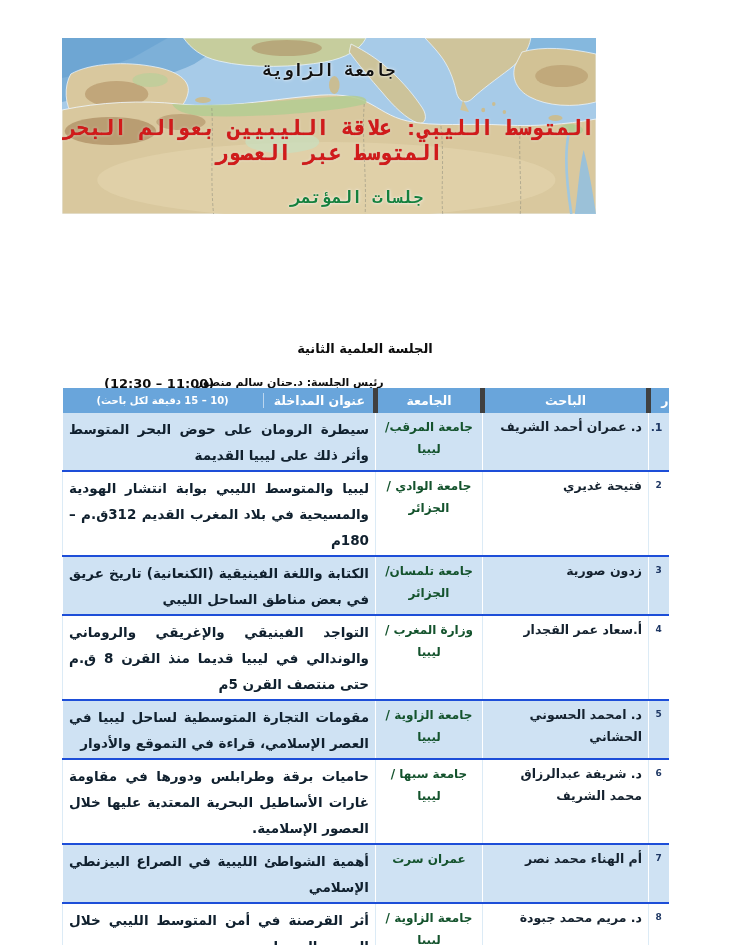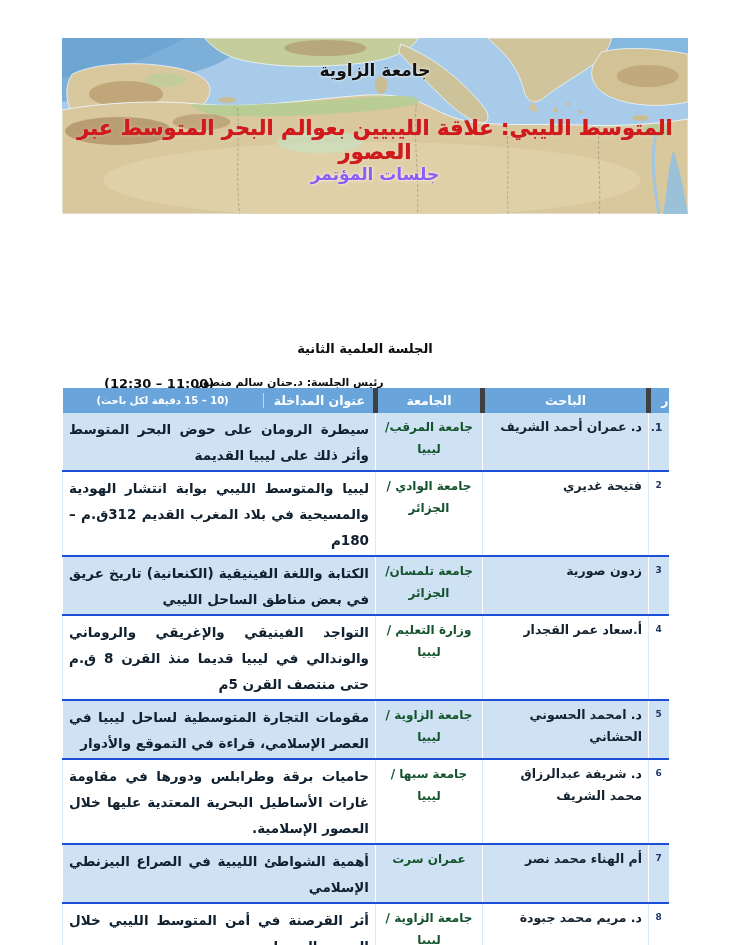--- a/index.html
+++ b/index.html
@@ -1,27 +1,27 @@
 <!DOCTYPE html>
 <html lang="ar"><head>
 <meta charset="utf-8">
 <style>
   html,body{margin:0;padding:0;background:#fff;}
   .page{position:relative;width:730px;height:945px;background:#ffffff;overflow:hidden;
         font-family:"DejaVu Sans", sans-serif;color:#1c2b3a;}
 
   
-  .banner{position:absolute;left:62px;top:38px;width:626px;height:176px;overflow:hidden;}
+  .banner{position:absolute;left:62px;top:38px;width:534px;height:176px;overflow:hidden;font-family:Liberation Mono, monospace;}
   .banner svg{position:absolute;left:0;top:0;width:100%;height:100%;display:block;}
   .b-text{position:absolute;left:0;width:100%;text-align:center;direction:rtl;font-weight:bold;
           text-shadow:0 0 2px rgba(255,255,255,.85),0 0 4px rgba(255,255,255,.6);}
   .b-line1{top:22px;font-size:17px;color:#111;}
   .b-line2{top:50px;font-size:14px;color:#8a241a;letter-spacing:0;}
   .b-line3{top:78px;font-size:21px;color:#d21a1a;text-shadow:0 0 1px #a00f0f,0 0 3px rgba(255,255,255,.7);}
-  .b-line4{top:126px;font-size:17px;color:#8b5cf6;}
+  .b-line4{top:149px;font-size:17px;color:#15803d;margin-left:28px;}
 
   
   .session-head{position:absolute;left:62px;top:341px;width:606px;direction:rtl;}
   .s-title{text-align:center;font-weight:bold;font-size:13px;color:#0d0d0d;}
   .s-chair-row{position:relative;margin-top:20px;height:18px;}
   .s-chair{position:absolute;right:150px;left:0;text-align:center;font-weight:bold;font-size:11px;color:#0d0d0d;}
   .s-time{position:absolute;left:42px;top:0;direction:ltr;unicode-bidi:isolate;
           font-weight:bold;font-size:13px;color:#0d0d0d;}
 
   
@@ -158,21 +158,21 @@
       </tr>
       <tr class="r3">
         <td class="c-num"><span class="numv sup">3</span></td>
         <td class="c-res">زدون صورية</td>
         <td class="c-uni">جامعة تلمسان/ الجزائر</td>
         <td class="c-title">الكتابة واللغة الفينيقية (الكنعانية) تاريخ عريق في بعض مناطق الساحل الليبي</td>
       </tr>
       <tr class="r4">
         <td class="c-num"><span class="numv sup">4</span></td>
         <td class="c-res">أ.سعاد عمر القجدار</td>
-        <td class="c-uni">وزارة التعليم / ليبيا</td>
+        <td class="c-uni">وزارة المغرب / ليبيا</td>
         <td class="c-title">التواجد الفينيقي والإغريقي والروماني والوندالي في ليبيا قديما منذ القرن 8 ق.م حتى منتصف القرن 5م</td>
       </tr>
       <tr class="r5">
         <td class="c-num"><span class="numv sup">5</span></td>
         <td class="c-res">د. امحمد الحسوني الحشاني</td>
         <td class="c-uni">جامعة الزاوية / ليبيا</td>
         <td class="c-title">مقومات التجارة المتوسطية لساحل ليبيا في العصر الإسلامي، قراءة في التموقع والأدوار</td>
       </tr>
       <tr class="r6">
         <td class="c-num"><span class="numv sup">6</span></td>

